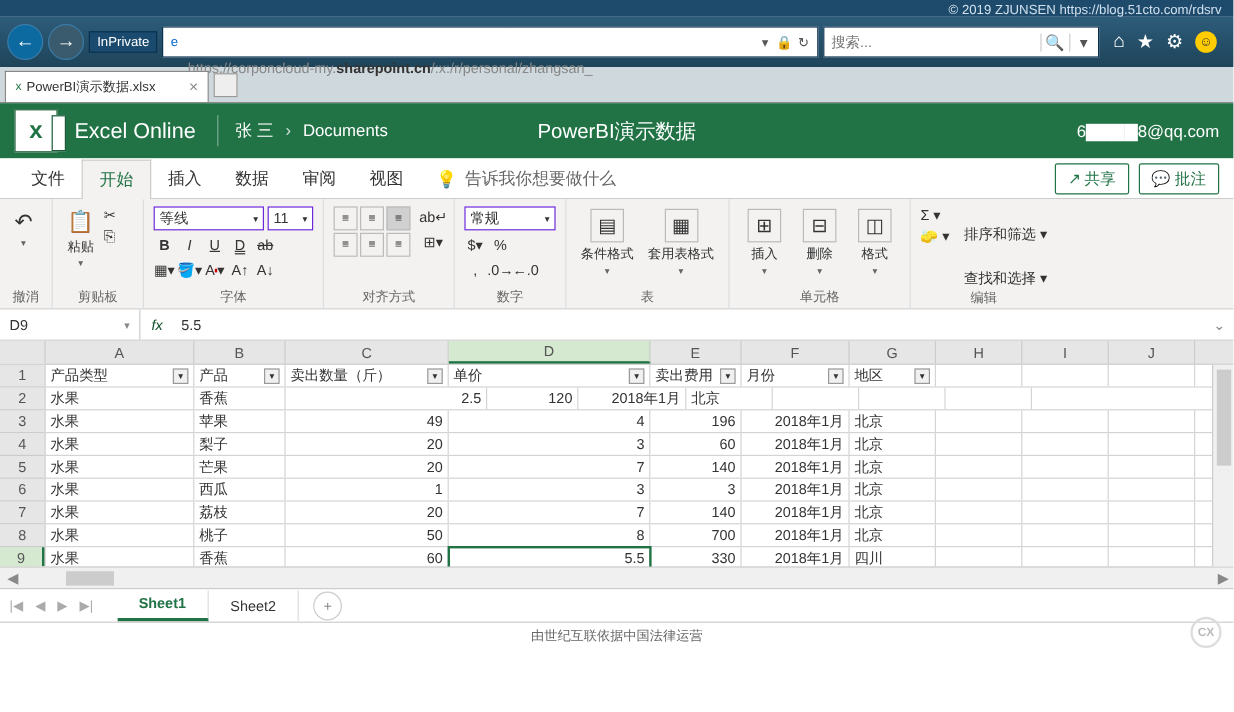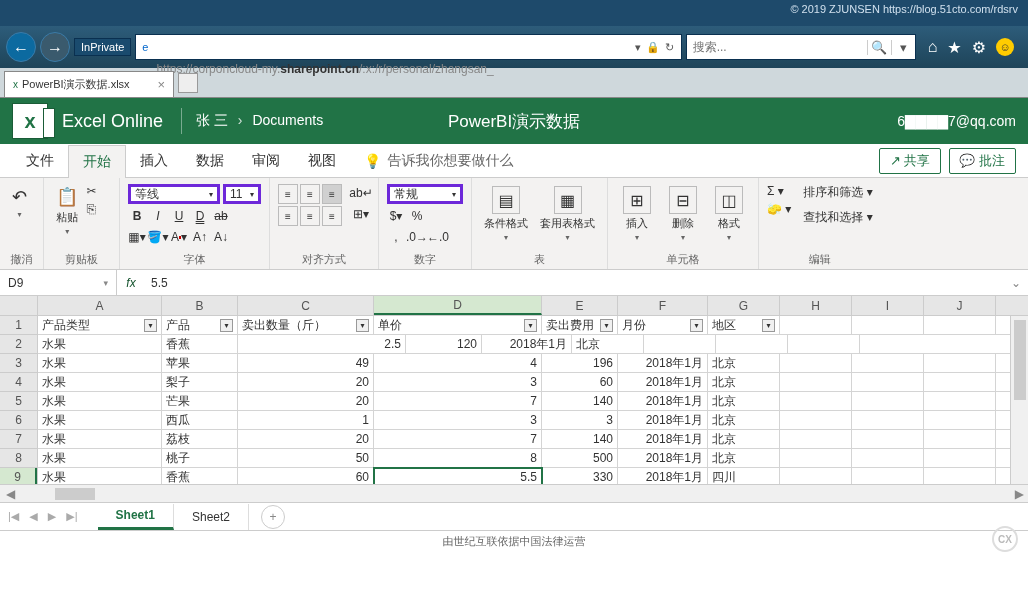--- a/index.html
+++ b/index.html
@@ -1,19 +1,19 @@
 <!DOCTYPE html>
 <html><head>
 <meta charset="utf-8">
 <style>
 * { margin: 0; padding: 0; box-sizing: border-box; font-family: "Microsoft YaHei", "Segoe UI", Arial, sans-serif; }
 body { width: 1028px; height: 593px; overflow: hidden; background: #fff; font-size: 12px; color: #333; }
 
 
-.ie-title-bar { height: 26px; background: #1e4a6b; color: #d0e0ee; font-size: 11px; text-align: right; padding-right: 10px; line-height: 18px; }
+.ie-title-bar { height: 14px; background: #1e4a6b; color: #d0e0ee; font-size: 11px; text-align: right; padding-right: 10px; line-height: 18px; }
 .ie-nav { height: 42px; background: linear-gradient(#2d5c7a, #1e4459); display: flex; align-items: center; padding: 2px 6px; gap: 4px; }
 .ie-nav-btn { width: 30px; height: 30px; border-radius: 50%; background: #1a638d; border: 1px solid #3a7ba8; display: flex; align-items: center; justify-content: center; color: #fff; font-size: 16px; }
 .ie-nav-btn.back { background: #0c6aa0; }
 .inprivate-badge { background: #1a4b6e; color: #fff; padding: 2px 6px; font-size: 11px; border: 1px solid #0a3050; }
 .ie-url-bar { flex: 1; height: 26px; background: #fff; display: flex; align-items: center; border: 1px solid #0a3050; }
 .ie-url-icon { width: 18px; display: flex; align-items: center; justify-content: center; font-size: 11px; color: #06c; }
 .ie-url-text { flex: 1; font-size: 12px; color: #333; padding-left: 2px; margin-top: 44px; }
 .ie-url-text .highlight { font-weight: bold; }
 .ie-url-text .gray { color: #888; }
 .ie-url-actions { display: flex; gap: 2px; padding: 0 4px; }
@@ -54,21 +54,21 @@
 
 .ribbon { height: 92px; background: #f3f2f1; border-bottom: 1px solid #ccc; display: flex; }
 .ribbon-group { border-right: 1px solid #ddd; padding: 2px 8px 0; display:flex; flex-direction:column; }
 .ribbon-group-body { flex:1; display:flex; align-items:flex-start; gap:4px; padding-top:4px; }
 .ribbon-group-label { text-align:center; font-size:11px; color:#666; padding-bottom:2px; }
 .rbtn { display:flex; flex-direction:column; align-items:center; padding:2px 4px; font-size:11px; gap:2px; }
 .rbtn-icon { font-size:18px; }
 .rbtn-small { min-width:42px; }
 .font-controls { display:flex; flex-direction:column; gap:3px; }
 .font-row { display:flex; gap:3px; align-items:center; }
-.font-sel { border:3px solid #6d28d9; background:#fff; height:20px; padding:0 4px; font-size:12px; display:flex; align-items:center; }
+.font-sel { border:1px solid #6d28d9; background:#fff; height:20px; padding:0 4px; font-size:12px; display:flex; align-items:center; }
 .font-name-sel { width:92px; }
 .font-size-sel { width:38px; }
 .toolbar-icon { width:18px; height:18px; display:flex; align-items:center; justify-content:center; font-size:12px; border:1px solid transparent; }
 .toolbar-icon.b{font-weight:bold;}
 .toolbar-icon.i{font-style:italic;}
 .toolbar-icon.u{text-decoration:underline;}
 .toolbar-icon.dd{text-decoration:underline double;}
 .toolbar-icon.strike{text-decoration:line-through;}
 .color-bar{display:inline-block;width:14px;height:3px;background:#ffcc00;}
 .color-bar.red{background:#cc0000;}
@@ -169,21 +169,21 @@
 <div class="excel-header">
   <div class="excel-logo">x</div>
   <div class="excel-app-name">Excel Online</div>
   <div class="excel-sep"></div>
   <div class="excel-breadcrumb">
     <span class="bc-user">张 三</span>
     <span class="bc-arrow">›</span>
     <span>Documents</span>
   </div>
   <div class="excel-title">PowerBI演示数据</div>
-  <div class="excel-user">6▇▇▇▇7@qq.com</div>
+  <div class="excel-user">6▇▇▇▇8@qq.com</div>
 </div>
 
 <div class="ribbon-tabs">
   <div class="ribbon-tab">文件</div>
   <div class="ribbon-tab active">开始</div>
   <div class="ribbon-tab">插入</div>
   <div class="ribbon-tab">数据</div>
   <div class="ribbon-tab">审阅</div>
   <div class="ribbon-tab">视图</div>
   <div class="ribbon-tab tell-me">
@@ -322,21 +322,21 @@
         </div>
     </div>
     <div class="ribbon-group-label">单元格</div>
   </div>
   <div class="ribbon-group" style="border-right:none;">
     <div class="ribbon-group-body">
       <div style="display:flex;flex-direction:column;gap:4px;font-size:12px;">
         <span>Σ ▾</span>
         <span>🧽 ▾</span>
       </div>
-      <div style="display:flex;flex-direction:column;gap:8px;font-size:12px;margin-left:8px;">
+      <div style="display:flex;flex-direction:column;gap:20px;font-size:12px;margin-left:8px;margin-top:15px;">
         <span><span>排序和筛选</span> ▾</span>
         <span><span>查找和选择</span> ▾</span>
       </div>
     </div>
     <div class="ribbon-group-label">编辑</div>
   </div>
 </div>
 
 <div class="formula-bar">
   <div class="name-box">
@@ -456,21 +456,21 @@
           <div class="cell cG">北京</div>
           <div class="cell cH"></div>
           <div class="cell cI"></div>
           <div class="cell cJ"></div>
         </div>
         <div class="grid-row">
           <div class="cell cA">水果</div>
           <div class="cell cB">桃子</div>
           <div class="cell cC num">50</div>
           <div class="cell cD num">8</div>
-          <div class="cell cE num">500</div>
+          <div class="cell cE num">700</div>
           <div class="cell cF num">2018年1月</div>
           <div class="cell cG">北京</div>
           <div class="cell cH"></div>
           <div class="cell cI"></div>
           <div class="cell cJ"></div>
         </div>
         <div class="grid-row">
           <div class="cell cA">水果</div>
           <div class="cell cB">香蕉</div>
           <div class="cell cC num">60</div>

